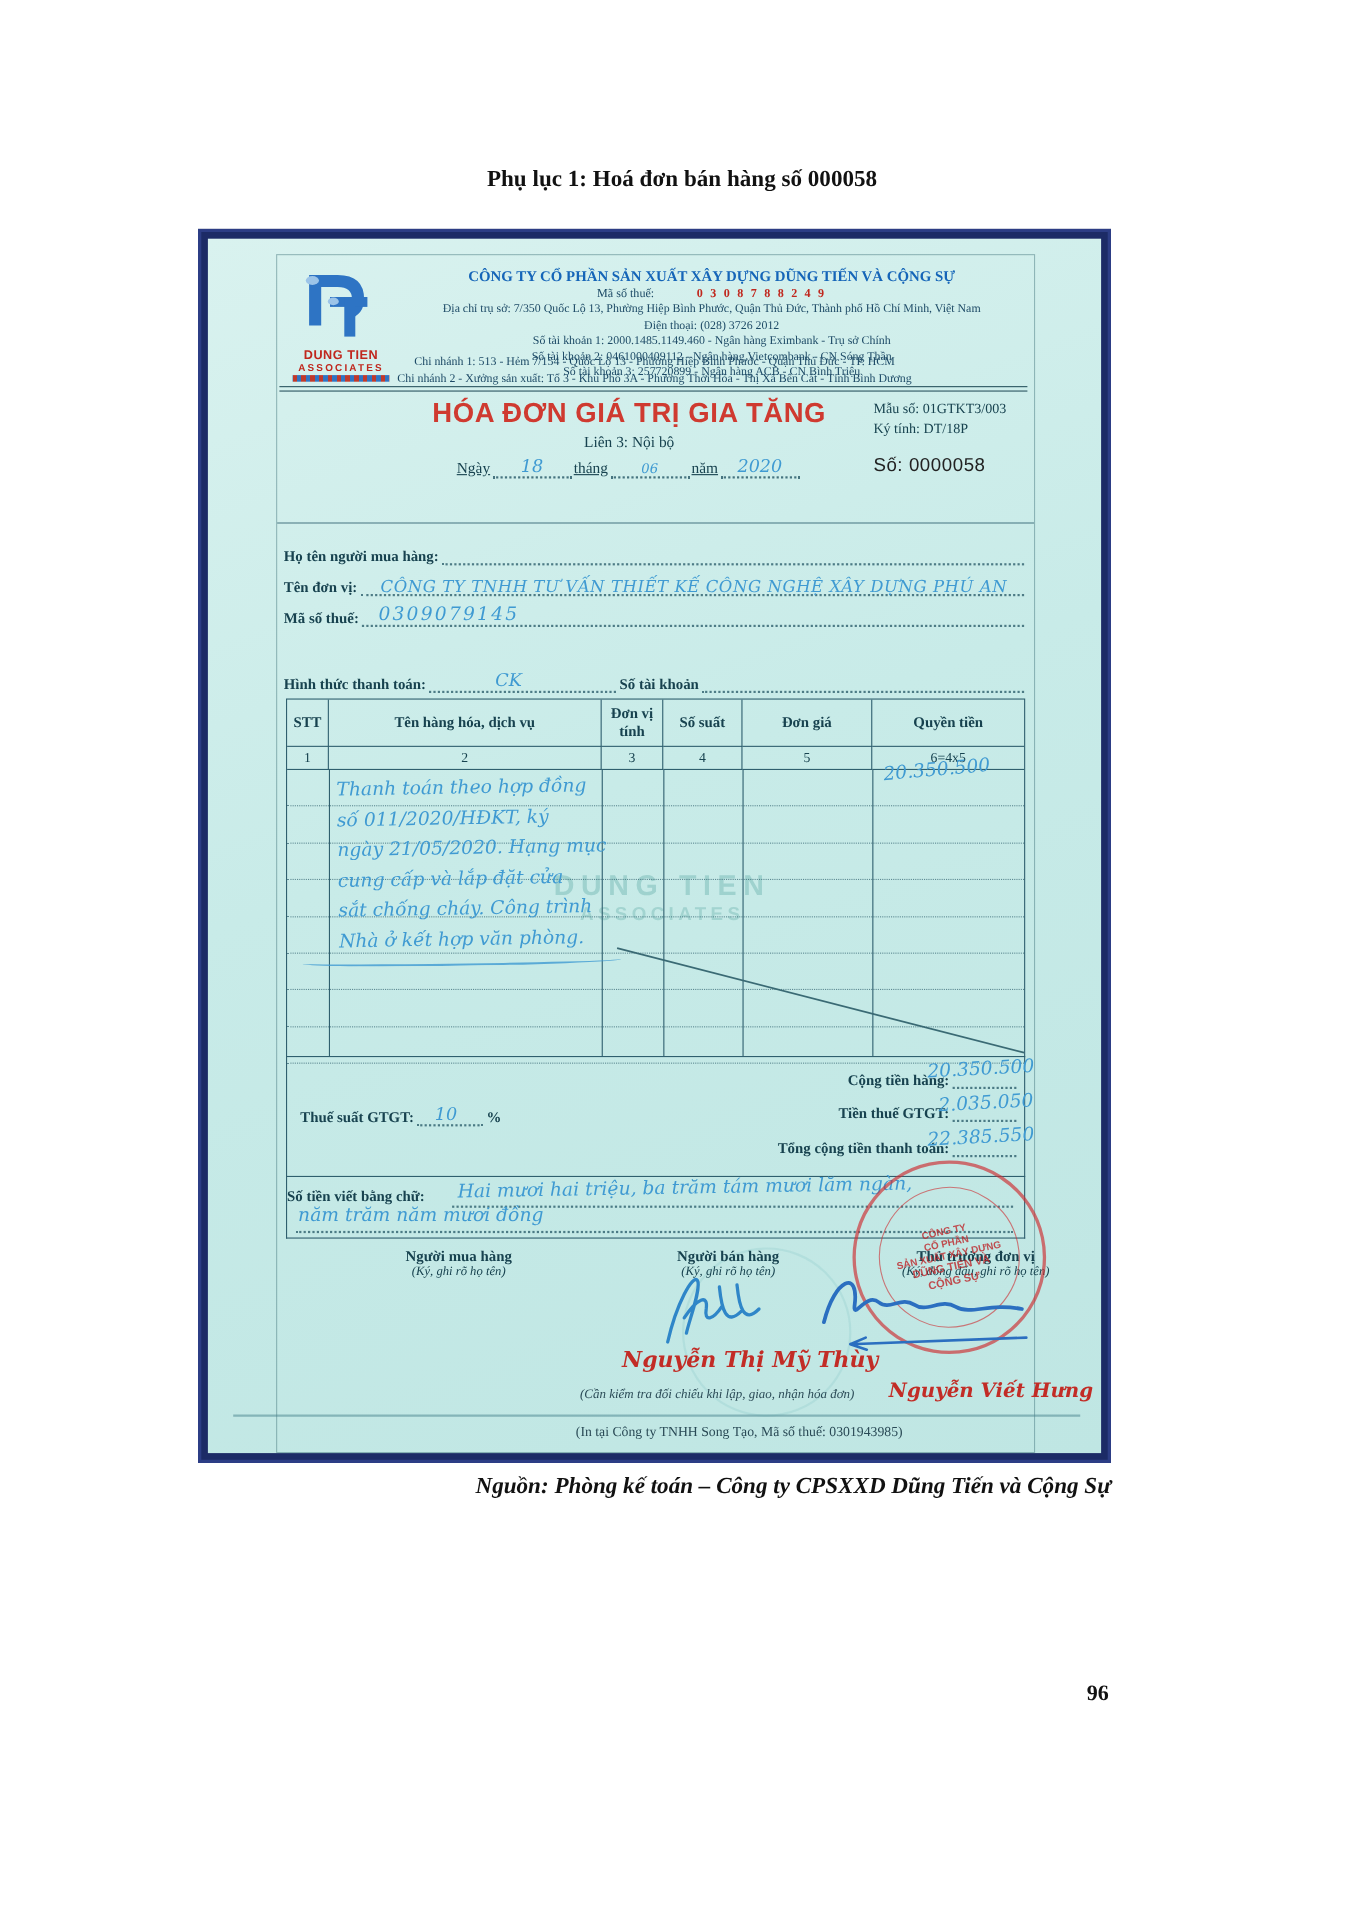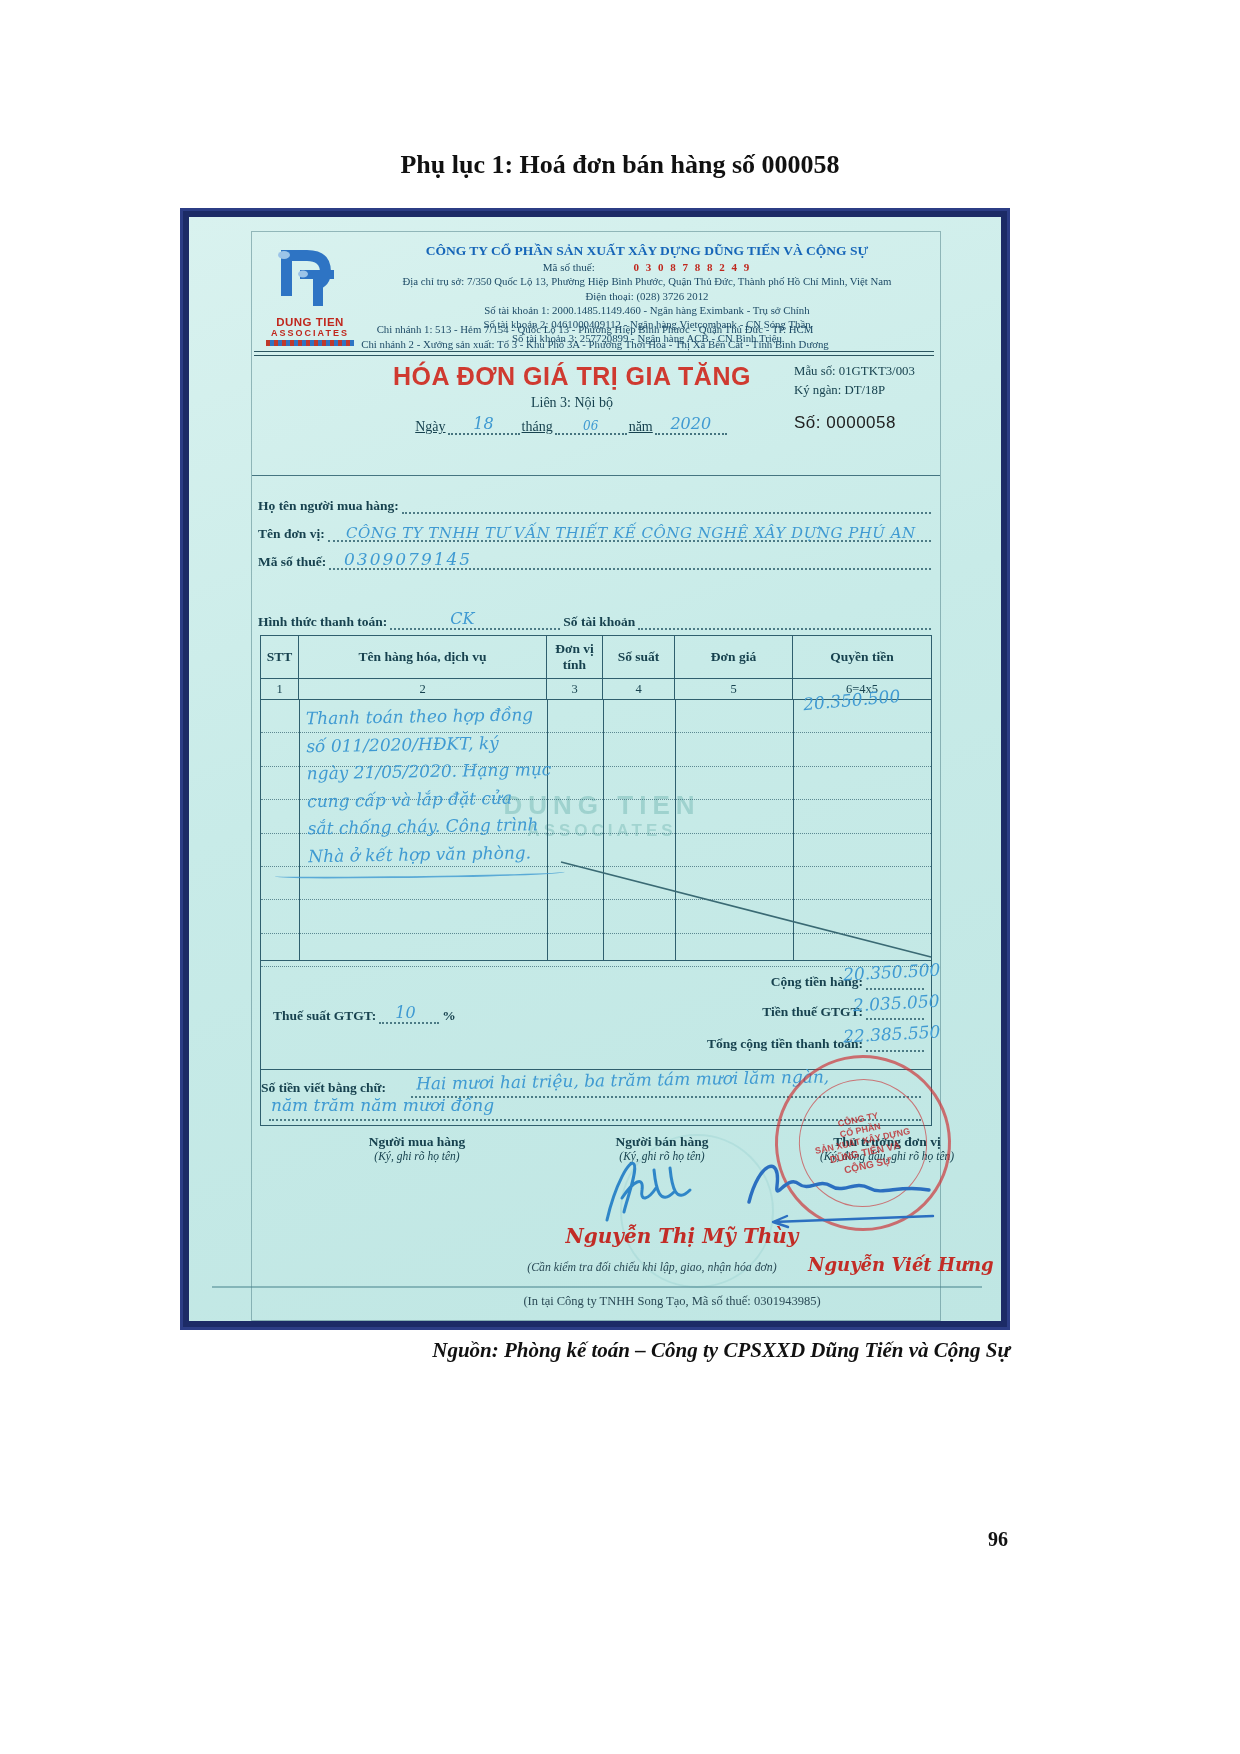--- a/index.html
+++ b/index.html
@@ -1,19 +1,19 @@
 <!DOCTYPE html>
 <html><head>
 <meta charset="utf-8">
 <style>
   html,body{margin:0;padding:0;background:#ffffff;}
   .page{position:relative;width:1240px;height:1754px;background:#ffffff;overflow:hidden;
         font-family:"Liberation Serif",serif;color:#1c4050;}
   .appendix-title{position:absolute;left:0;top:150px;width:1240px;text-align:center;
-        font-size:26px;font-weight:bold;color:#111;}
+        font-size:21px;font-weight:bold;color:#111;}
   
   .frame{position:absolute;left:180px;top:208px;width:830px;height:1122px;background:#1c2b66;
         box-shadow:inset 0 0 0 3px #2c3d85;}
   .paper{position:absolute;left:9px;top:9px;right:9px;bottom:9px;
         background:linear-gradient(160deg,#d9f2ef 0%,#c8ebe8 45%,#bfe6e3 100%);}
   .sheet{position:absolute;left:62px;top:14px;width:688px;height:1088px;
         border:1px solid rgba(60,110,120,.45);overflow:visible;}
   
   .logo-wrap{position:absolute;left:10px;top:14px;width:96px;text-align:center;}
   .logo-cap1{color:#c0271d;font-weight:bold;font-size:11.5px;font-family:"Liberation Sans",sans-serif;letter-spacing:.5px;margin-top:2px;}
@@ -167,21 +167,21 @@
           <span class="dseg">
               <span class="hw" style="font-size:12px">06</span>
             </span>
           <span>năm</span>
           <span class="dseg">
               <span class="hw" style="font-size:16px">2020</span>
             </span>
         </div>
         <div class="meta">
           <div><span>Mẫu số:</span> <span>01GTKT3/003</span></div>
-          <div><span>Ký ngàn:</span> <span>DT/18P</span></div>
+          <div><span>Ký tính:</span> <span>DT/18P</span></div>
           <div class="no-line"><span>Số:</span> <span>0000058</span></div>
         </div>
         <div class="sep-rule"></div>
 
         <div class="brow" style="top:294px">
           <span>Tên đơn vị:</span>
             <span class="dotfill"></span>
           <span class="hw hw-abs" style="left:88px;bottom:0;font-size:15px;letter-spacing:.5px">CÔNG TY TNHH TƯ VẤN THIẾT KẾ CÔNG NGHỆ XÂY DỰNG PHÚ AN</span>
         </div>
         <div class="brow" style="top:266px">

